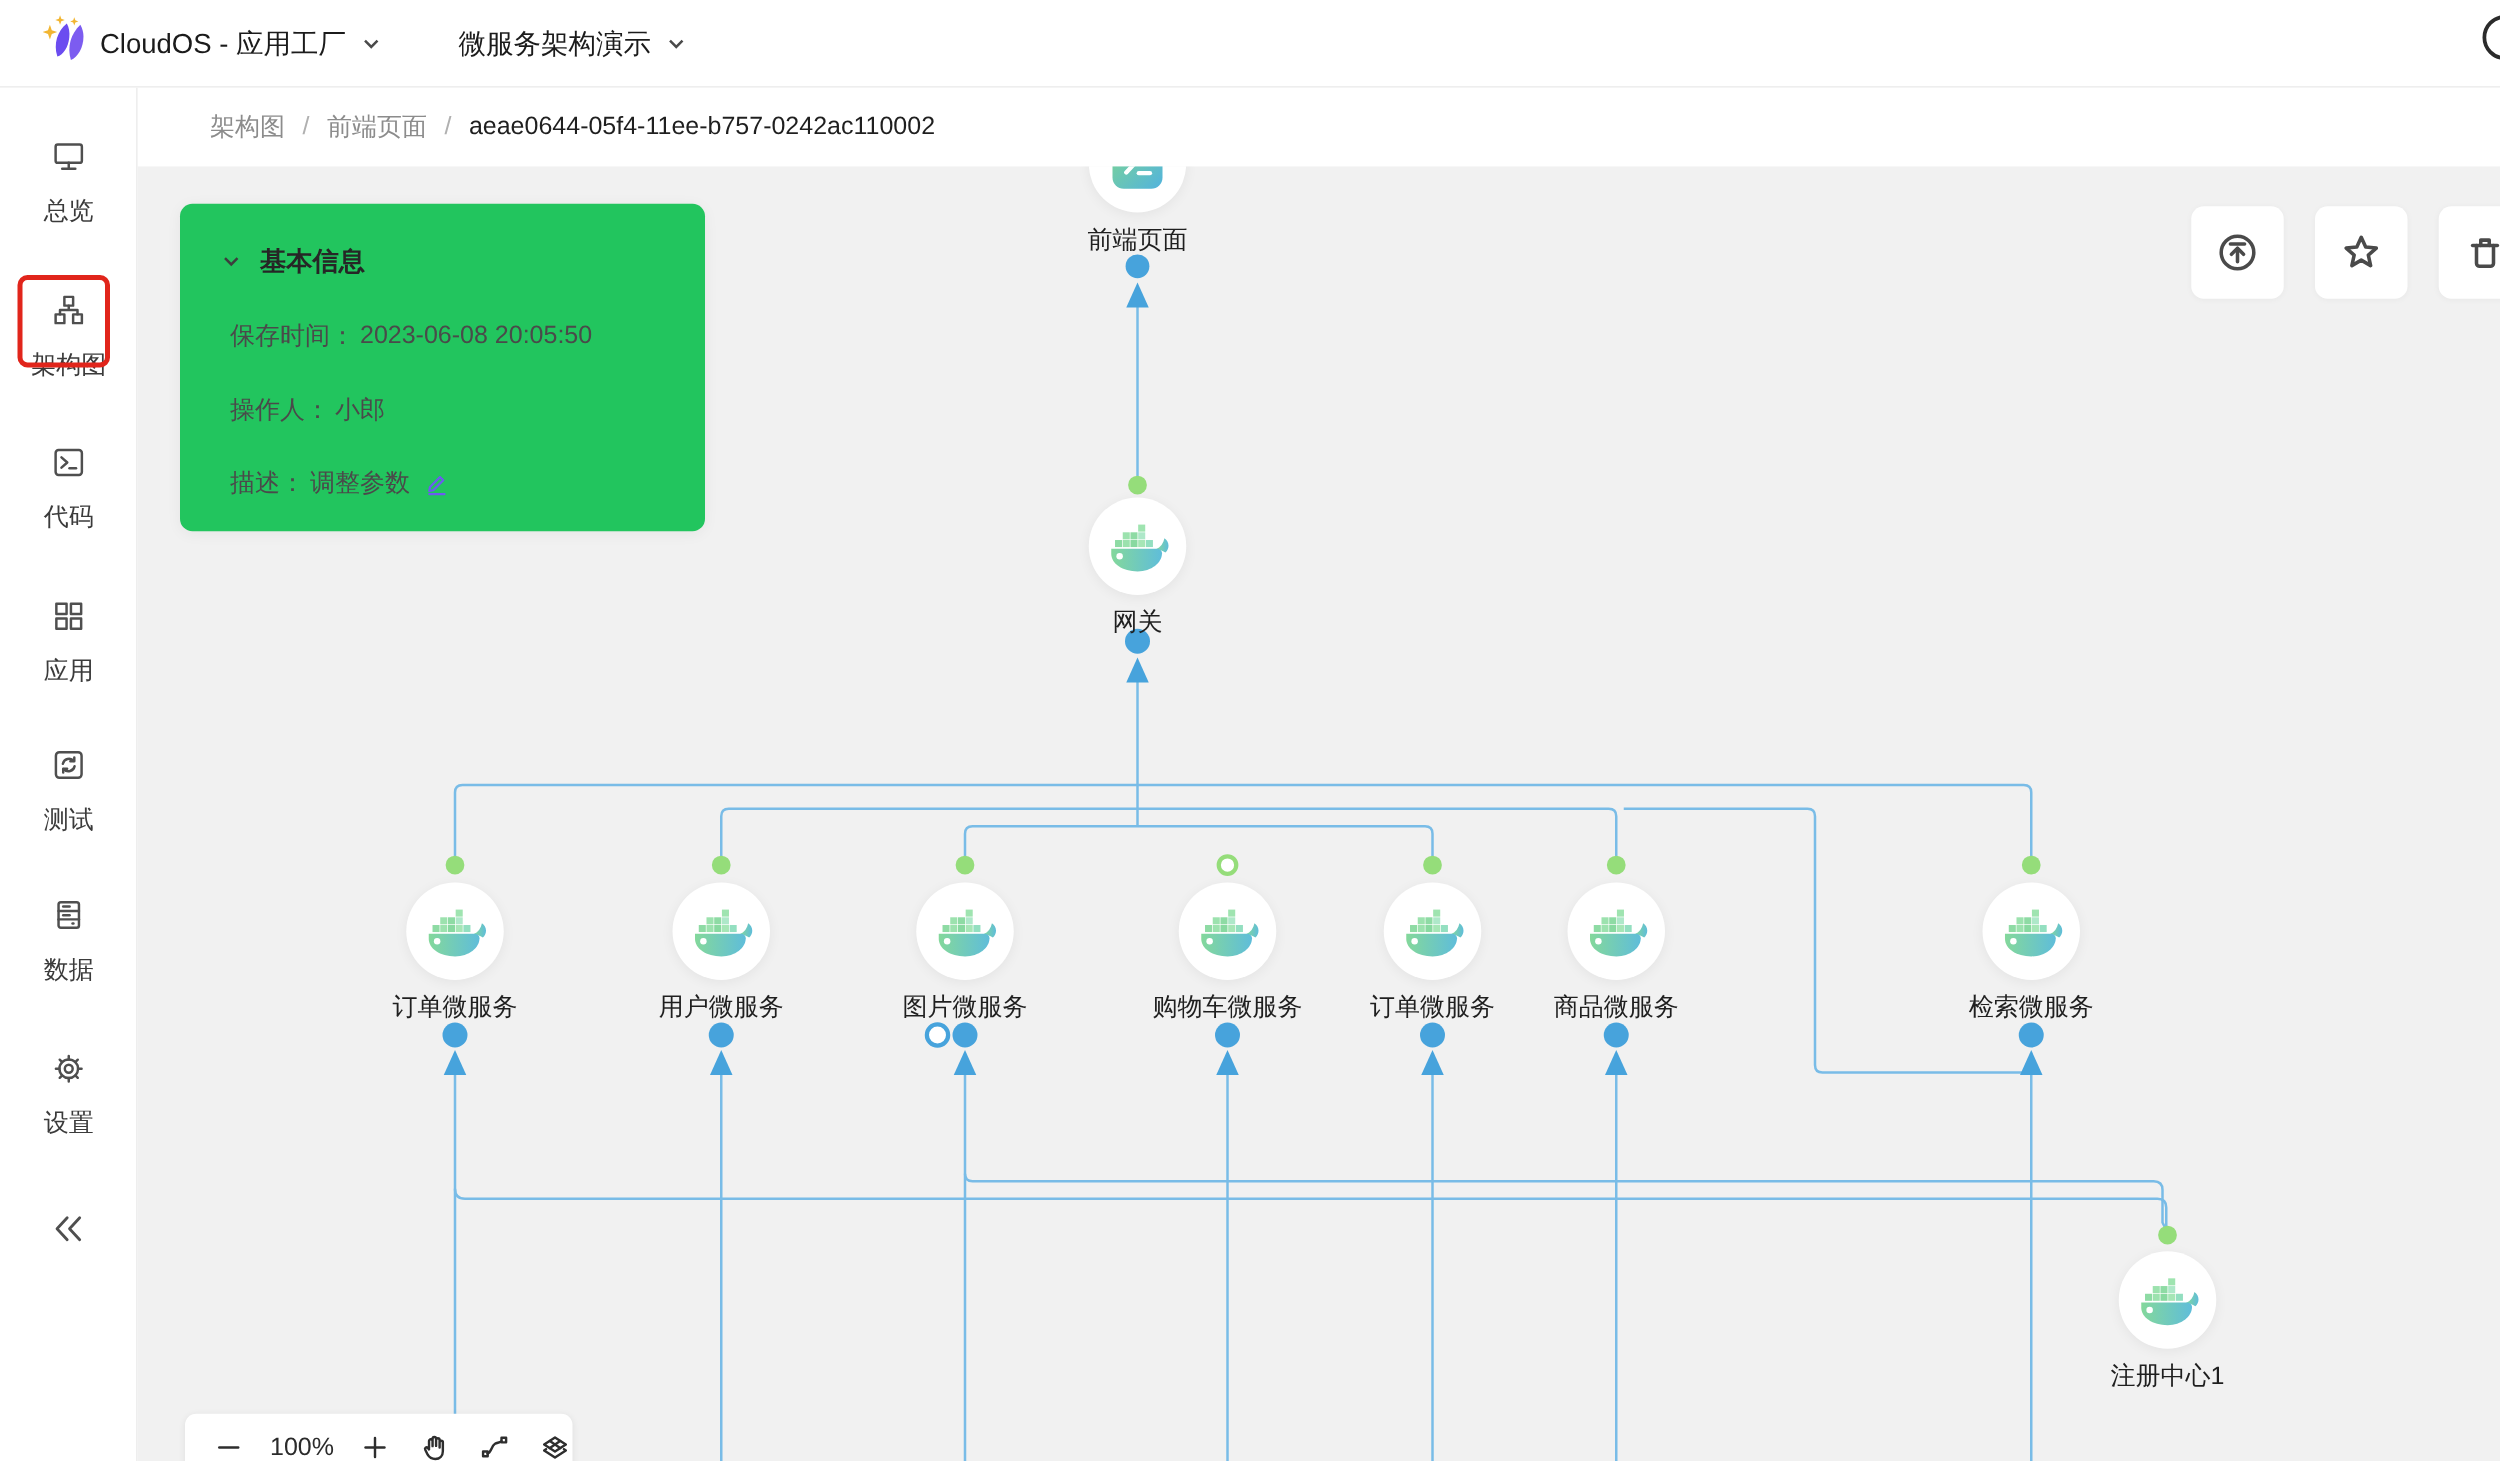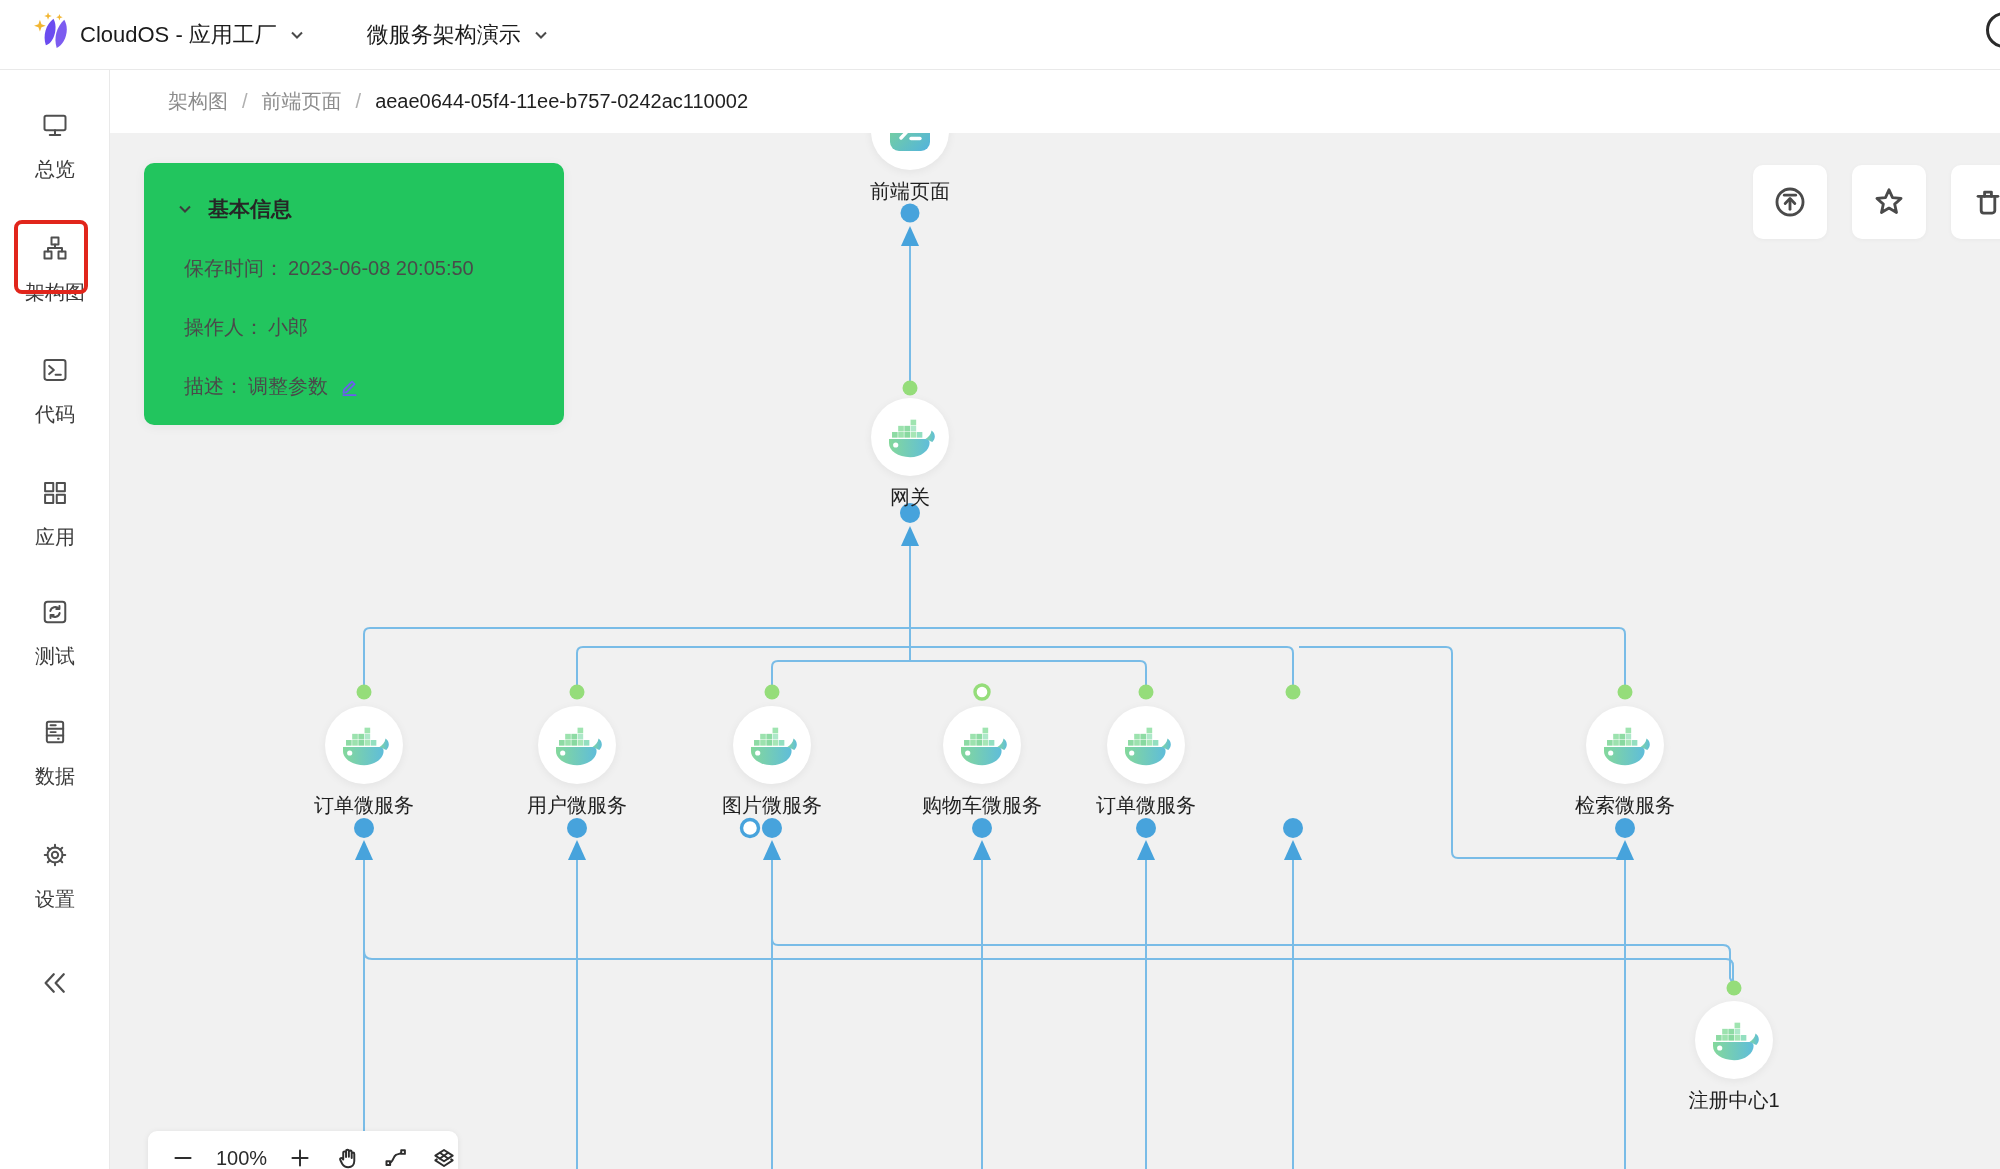--- a/index.html
+++ b/index.html
@@ -324,20 +324,28 @@
 
   <div class="node" style="left:966px; top:573px">
     <div class="node-circle">
       <svg class="whale">
           <use href="#docker-whale"></use>
         </svg>
     </div>
     <div class="node-label">订单微服务</div>
   </div>
 
+  <div class="node" style="left:1113px; top:573px">
+    <div class="node-circle">
+      <svg class="whale">
+          <use href="#docker-whale"></use>
+        </svg>
+    </div>
+    <div class="node-label">商品微服务</div>
+  </div>
 
   <div class="node" style="left:1445px; top:573px">
     <div class="node-circle">
       <svg class="whale">
           <use href="#docker-whale"></use>
         </svg>
     </div>
     <div class="node-label">检索微服务</div>
   </div>
 

